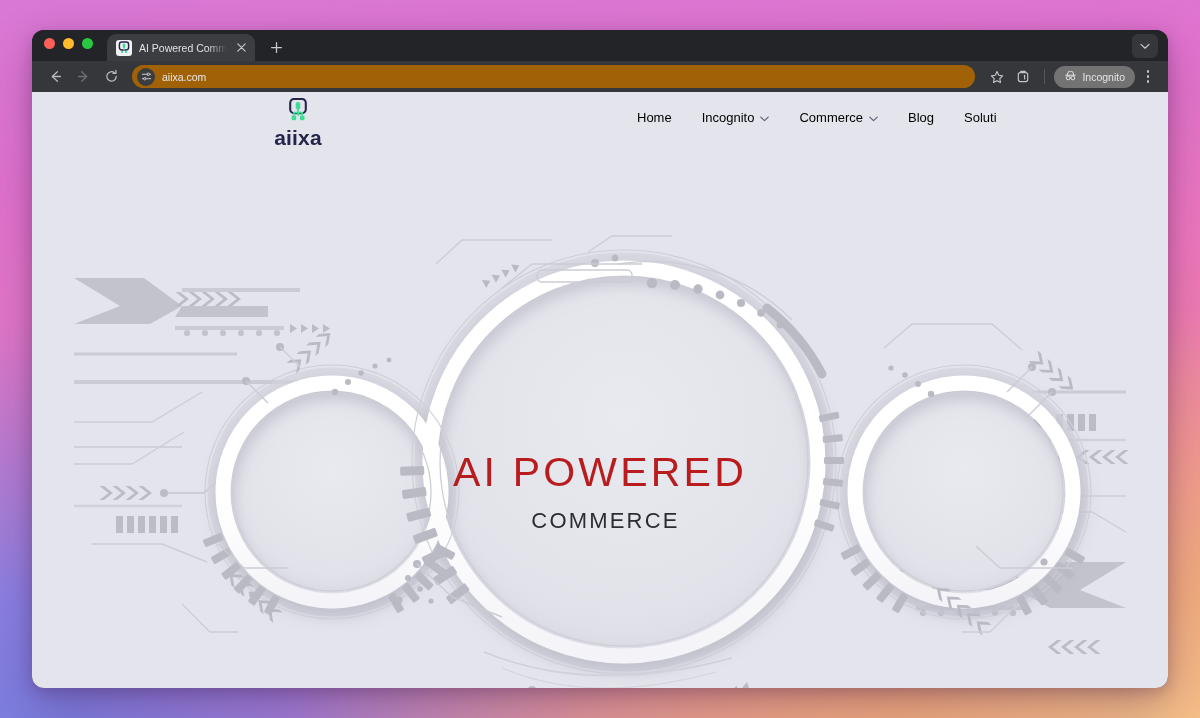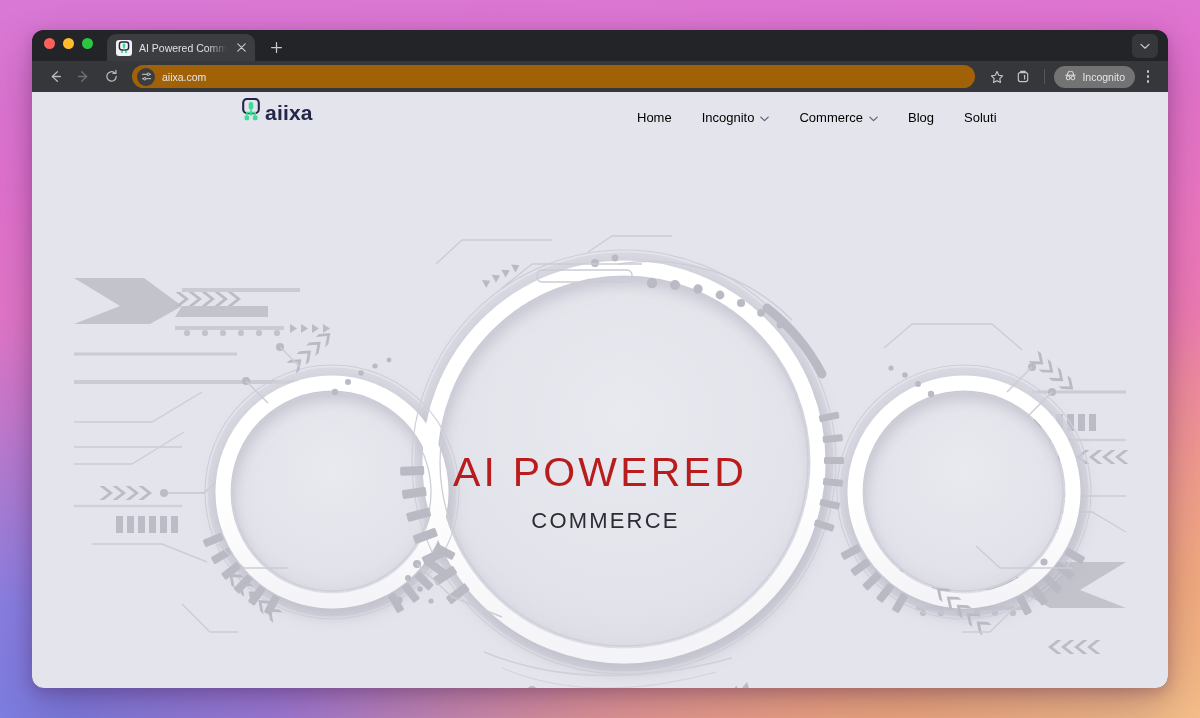--- a/index.html
+++ b/index.html
@@ -201,21 +201,21 @@
     height: 66px;
     display: flex;
     align-items: center;
   }
   .brand {
     position: absolute;
     left: 206px;
     top: 6px;
     width: 120px;
     display: flex;
-    flex-direction: row;
+    flex-direction: column;
     align-items: center;
     gap: 1px;
   }
   .brand-mark { width: 26px; height: 28px; display: block; }
   .brand-word {
     font-size: 21px;
     font-weight: 700;
     letter-spacing: 0.2px;
     color: #24264a;
     line-height: 1;

